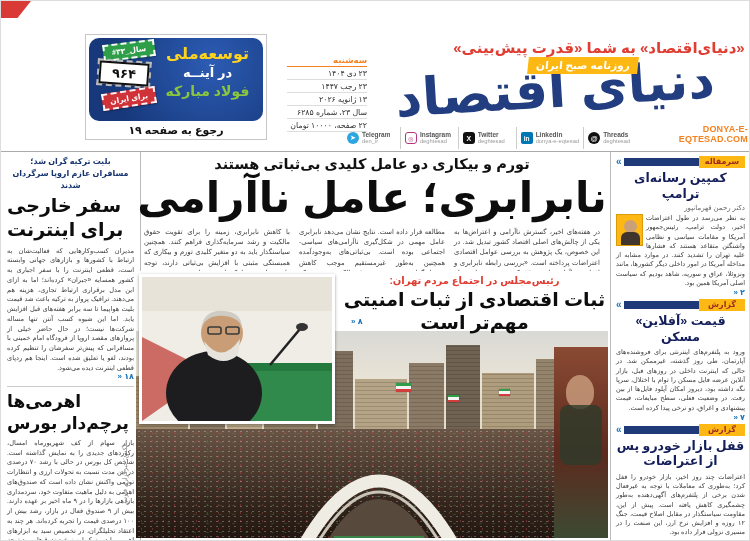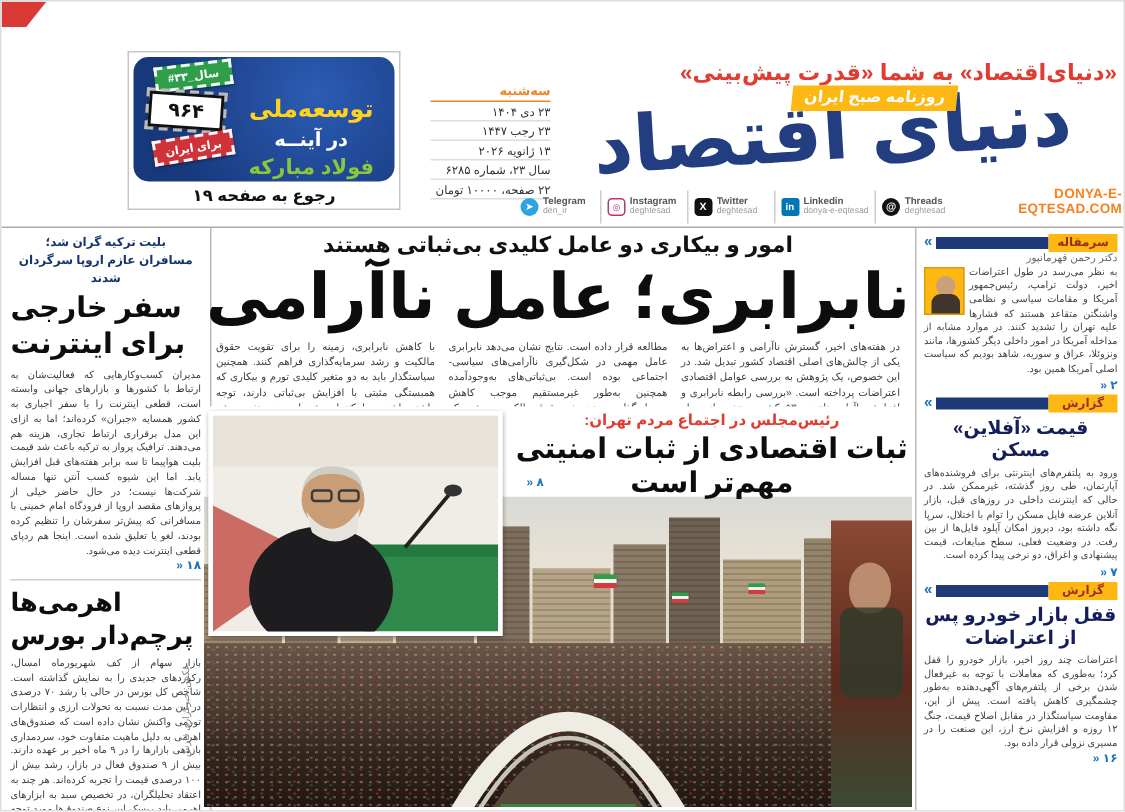--- a/index.html
+++ b/index.html
@@ -3,21 +3,21 @@
 <meta charset="utf-8">
 <style>
   html,body{margin:0;padding:0;background:#f2f2f2;}
   *{box-sizing:border-box;font-family:"Liberation Sans","DejaVu Sans",sans-serif;}
   #page{position:relative;width:750px;height:541px;background:#fff;margin:0 auto;overflow:hidden;border:1px solid #ddd;}
   .fa{direction:rtl;}
   
   #red-corner{position:absolute;left:0;top:0;width:30px;height:17px;background:#d93a35;clip-path:polygon(0 0,100% 0,55% 100%,0 100%);}
   #ad-card{position:absolute;left:84px;top:33px;width:182px;height:106px;border:1px solid #c6c6c6;background:#fff;padding:3px;}
   #ad-box{position:relative;width:100%;height:83px;border-radius:10px;background:radial-gradient(circle at 70% 30%,#2c5cb4,#17397c 75%);overflow:visible;}
-  .ad-text{position:absolute;right:8px;top:6px;text-align:center;direction:rtl;width:95px;margin-top:20px;}
+  .ad-text{position:absolute;right:8px;top:6px;text-align:center;direction:rtl;width:95px;}
   .ad-l1{color:#ffd21e;font-weight:900;font-size:16px;line-height:1.25;}
   .ad-l2{color:#fff;font-weight:700;font-size:13px;line-height:1.4;}
   .ad-l3{color:#8bc63f;font-weight:900;font-size:14px;line-height:1.3;}
   .stamp{position:absolute;color:#fff;font-size:7.5px;font-weight:700;text-align:center;border:2px dashed rgba(255,255,255,.95);box-shadow:0 1px 2px rgba(0,0,0,.35);padding:2px 3px;}
   #stamp1{left:14px;top:4px;background:#2e9e49;transform:rotate(-7deg);width:52px;}
   #stamp2{left:10px;top:24px;background:#fff;color:#111;border:2px solid #111;outline:2px dashed #bbb;transform:rotate(4deg);width:50px;font-size:13px;font-weight:900;}
   #stamp3{left:13px;top:52px;background:#cf3339;transform:rotate(-9deg);width:54px;}
   #ad-ref{margin-top:3px;text-align:center;font-size:11px;font-weight:700;color:#111;}
   
   #dates{position:absolute;left:286px;top:52px;width:80px;font-size:7.8px;color:#333;direction:rtl;}
@@ -180,21 +180,21 @@
     <div class="pmark">۱۸ «</div>
     <div class="lc-div"></div>
     <div class="lc-head" style="font-size:17px;">
       <span>اهرمی‌ها</span><br><span>پرچم‌دار بورس</span>
     </div>
     <div class="lc-body">بازار سهام از کف شهریورماه امسال، رکوردهای جدیدی را به نمایش گذاشته است. شاخص کل بورس در حالی با رشد ۷۰ درصدی در این مدت نسبت به تحولات ارزی و انتظارات تورمی واکنش نشان داده است که صندوق‌های اهرمی به دلیل ماهیت متفاوت خود، سردمداری بازدهی بازارها را در ۹ ماه اخیر بر عهده دارند. بیش از ۹ صندوق فعال در بازار، رشد بیش از ۱۰۰ درصدی قیمت را تجربه کرده‌اند. هر چند به اعتقاد تحلیلگران، در تخصیص سبد به ابزارهای اهرمی باید ریسک این نوع صندوق‌ها مورد توجه قرار گیرد.</div>
 
   </div>
 
   <div id="center">
-    <div id="lead-kicker" class="fa">امور و بیکاری دو عامل کلیدی بی‌ثباتی هستند</div>
+    <div id="lead-kicker" class="fa">تورم و بیکاری دو عامل کلیدی بی‌ثباتی هستند</div>
     <div id="lead-head" class="fa">نابرابری؛ عامل ناآرامی</div>
     <div id="lead-cols">
       <div class="lcol">در هفته‌های اخیر، گسترش ناآرامی و اعتراض‌ها به یکی از چالش‌های اصلی اقتصاد کشور تبدیل شد. در این خصوص، یک پژوهش به بررسی عوامل اقتصادی اعتراضات پرداخته است. «بررسی رابطه نابرابری و افزایش ناآرامی‌ها» در ۵۳ کشور منتخب از جمله ایران و کشورهای درگیر ناآرامی را مورد</div>
       <div class="lcol">مطالعه قرار داده است. نتایج نشان می‌دهد نابرابری عامل مهمی در شکل‌گیری ناآرامی‌های سیاسی-اجتماعی بوده است. بی‌ثباتی‌های به‌وجودآمده همچنین به‌طور غیرمستقیم موجب کاهش سرمایه‌گذاری و تضعیف حقوق مالکیت می‌شود که در نهایت اثر منفی بر رشد اقتصادی دارد. در انتها، این بررسی توصیه می‌کند سیاستگذاران</div>
       <div class="lcol">با کاهش نابرابری، زمینه را برای تقویت حقوق مالکیت و رشد سرمایه‌گذاری فراهم کنند. همچنین سیاستگذار باید به دو متغیر کلیدی تورم و بیکاری که همبستگی مثبتی با افزایش بی‌ثباتی دارند، توجه داشته باشد و با کنترل رشد این دو متغیر، رشد اقتصادی را تضمین کند.</div>
       <div class="pmark" id="lead-mark">۶ «</div>
     </div>
 
     <div id="photo">
       <div id="cap-strip">
@@ -257,20 +257,21 @@
 
   <div id="credit">عکس: خبرگزاری فارس</div>
 
   <div id="sidebar">
 
     <div class="sb-bar">
       <span class="sb-chev">«</span>
         <span class="sb-line"></span>
       <span class="sb-tab">سرمقاله</span>
     </div>
+    <div class="sb-head">کمپین رسانه‌ای ترامپ</div>
     <div class="sb-by">دکتر رحمن قهرمانپور</div>
     <div class="sb-body"><span class="avatar"></span><span>به نظر می‌رسد در طول اعتراضات اخیر، دولت ترامپ، رئیس‌جمهور آمریکا و مقامات سیاسی و نظامی واشنگتن متقاعد هستند که فشارها علیه تهران را تشدید کنند. در موارد مشابه از مداخله آمریکا در امور داخلی دیگر کشورها، مانند ونزوئلا، عراق و سوریه، شاهد بودیم که سیاست اصلی آمریکا همین بود.</span></div>
     <div class="pmark sb-mark">۲ «</div>
 
     <div class="sb-bar">
       <span class="sb-chev">«</span>
         <span class="sb-line"></span>
       <span class="sb-tab">گزارش</span>
     </div>
     <div class="sb-head">قیمت «آفلاین» مسکن</div>

